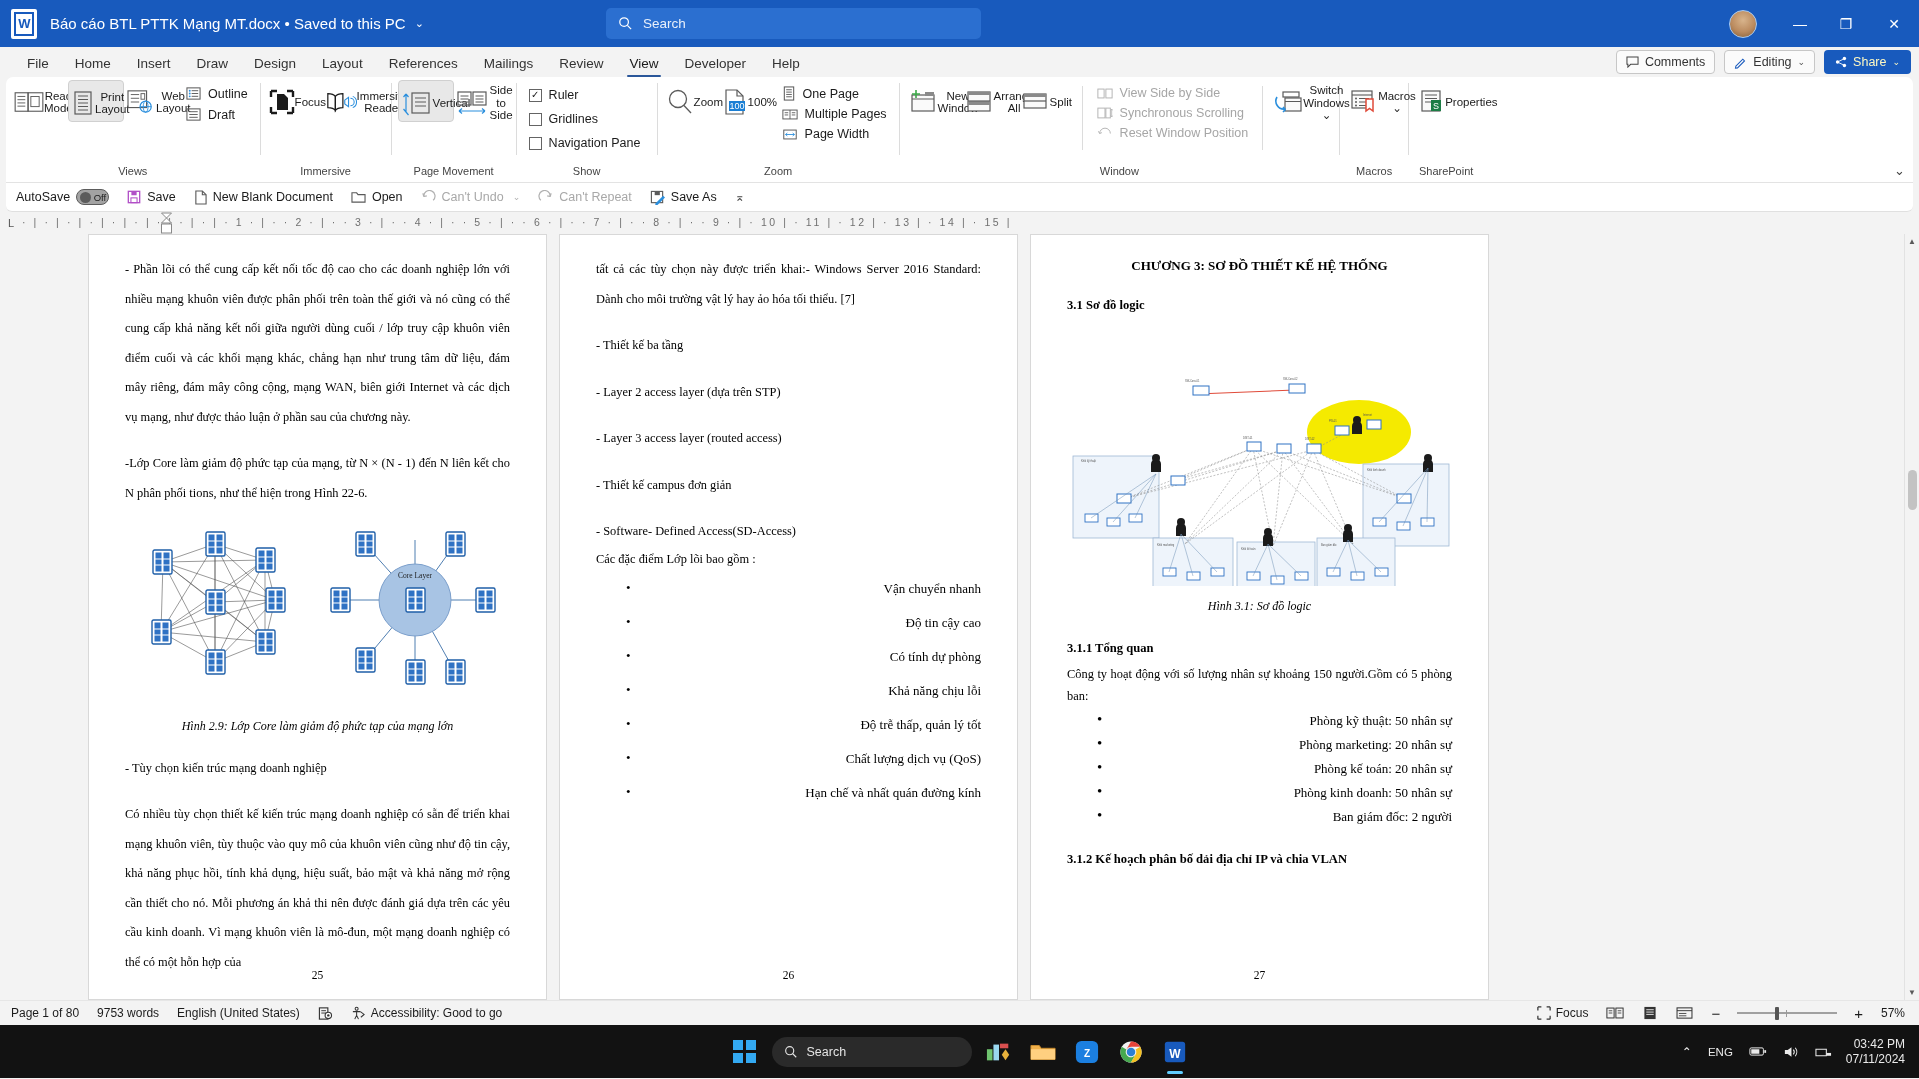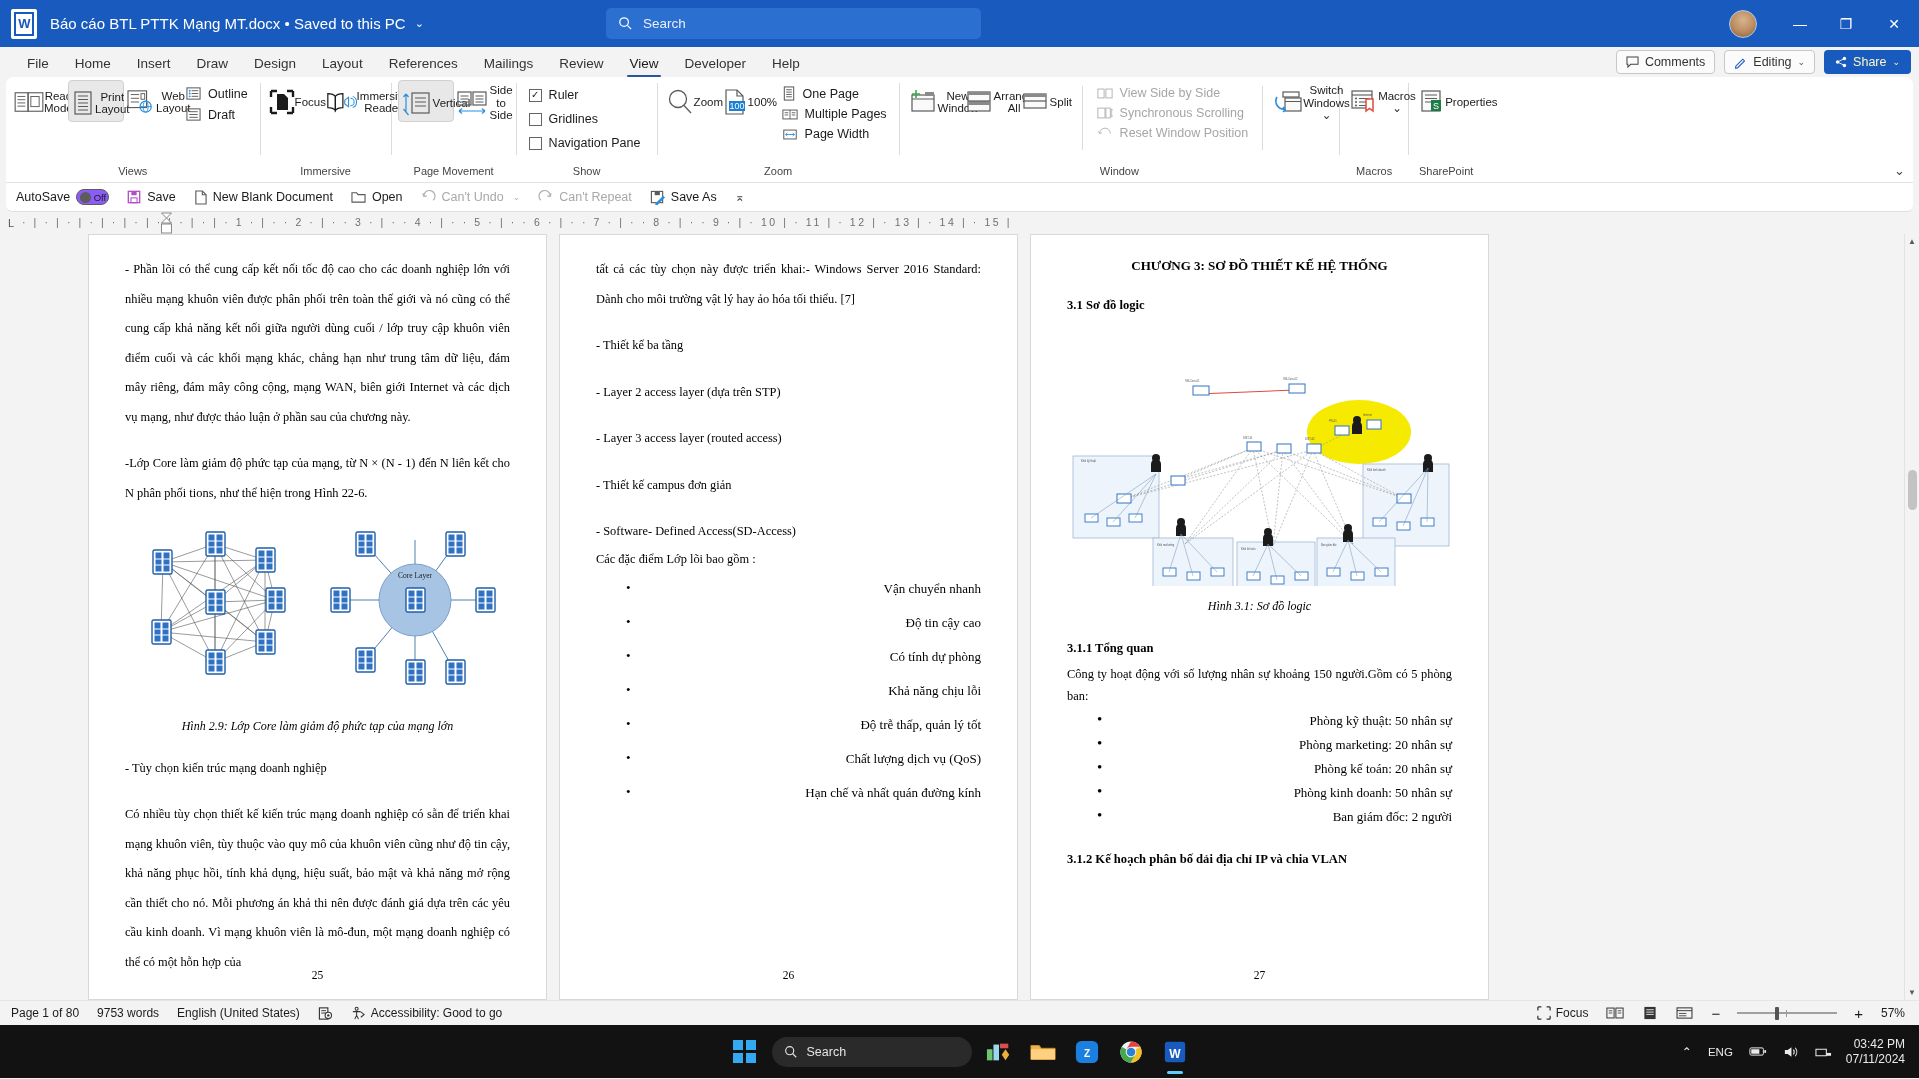--- a/index.html
+++ b/index.html
@@ -172,21 +172,21 @@
   .qitem {
     display: flex; align-items: center; gap: 6px;
     padding: 0 9px; height: 24px; font-size: 12.5px; color: #1b1b1b;
     border-radius: 3px;
     white-space: nowrap;
   }
   .qitem.dis { color: #a8a8a8; }
   .qitem.first { margin-left: 8px; padding-left: 2px; }
   .toggle {
     width: 33px; height: 16px; border-radius: 9px;
-    border: 1px solid #5c5c5c; background: #8b5cf6;
+    border: 1px solid #5c5c5c; background: #a3a3a3;
     position: relative; display: flex; align-items: center;
   }
   .toggle .knob {
     width: 11px; height: 11px; border-radius: 50%;
     background: #5c5c5c; margin-left: 2.5px;
   }
   .toggle .tl { font-size: 9.5px; color: #1b1b1b; margin-left: 3px; }
 
   
   .rulerbar {

